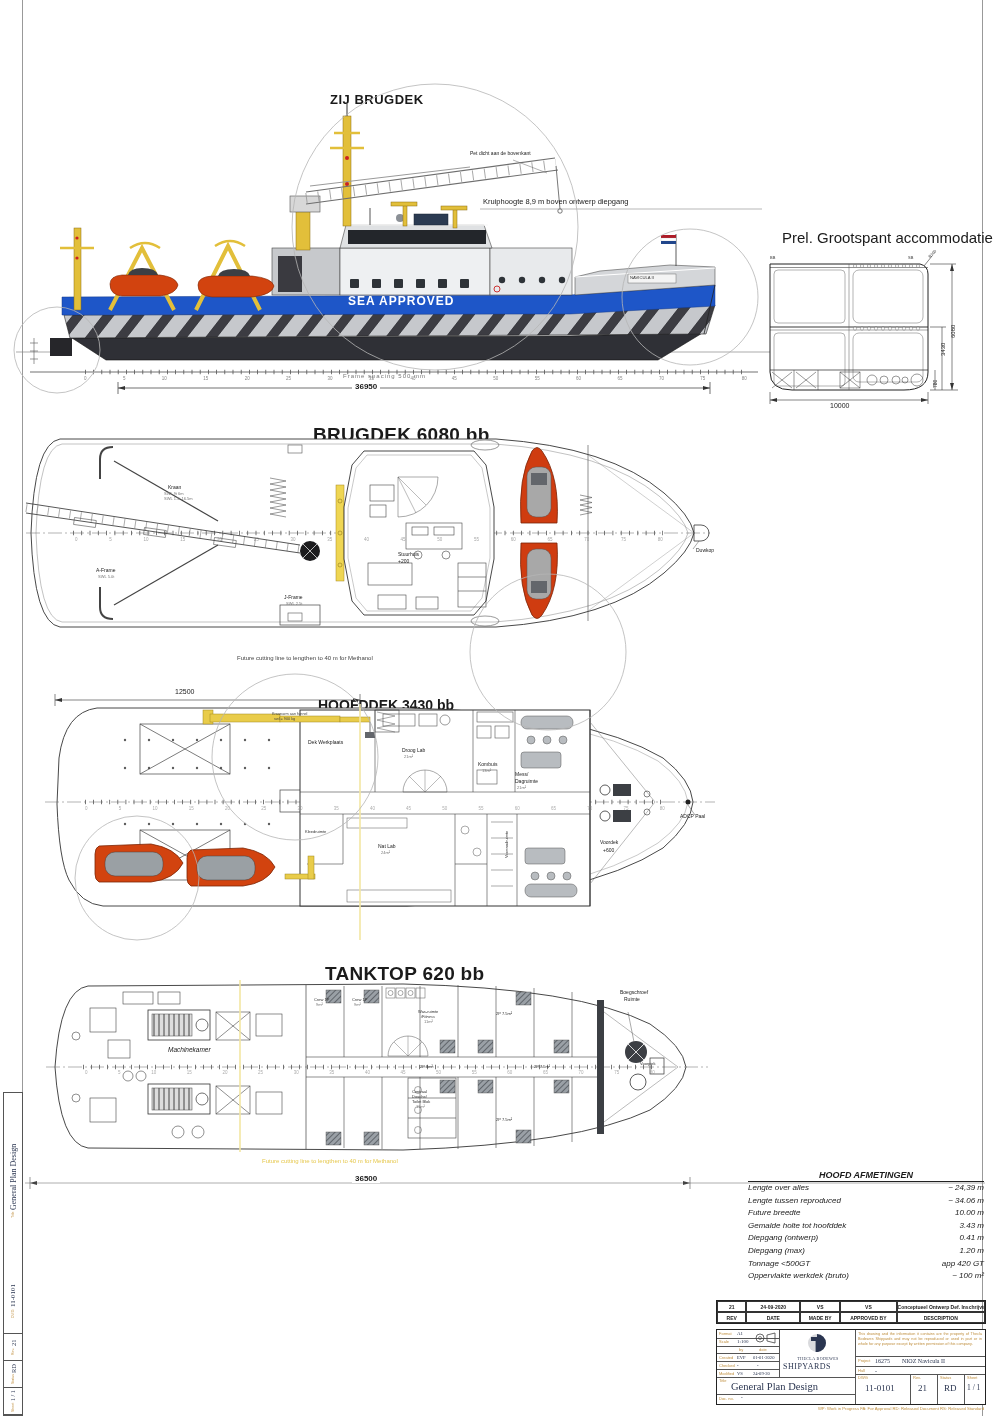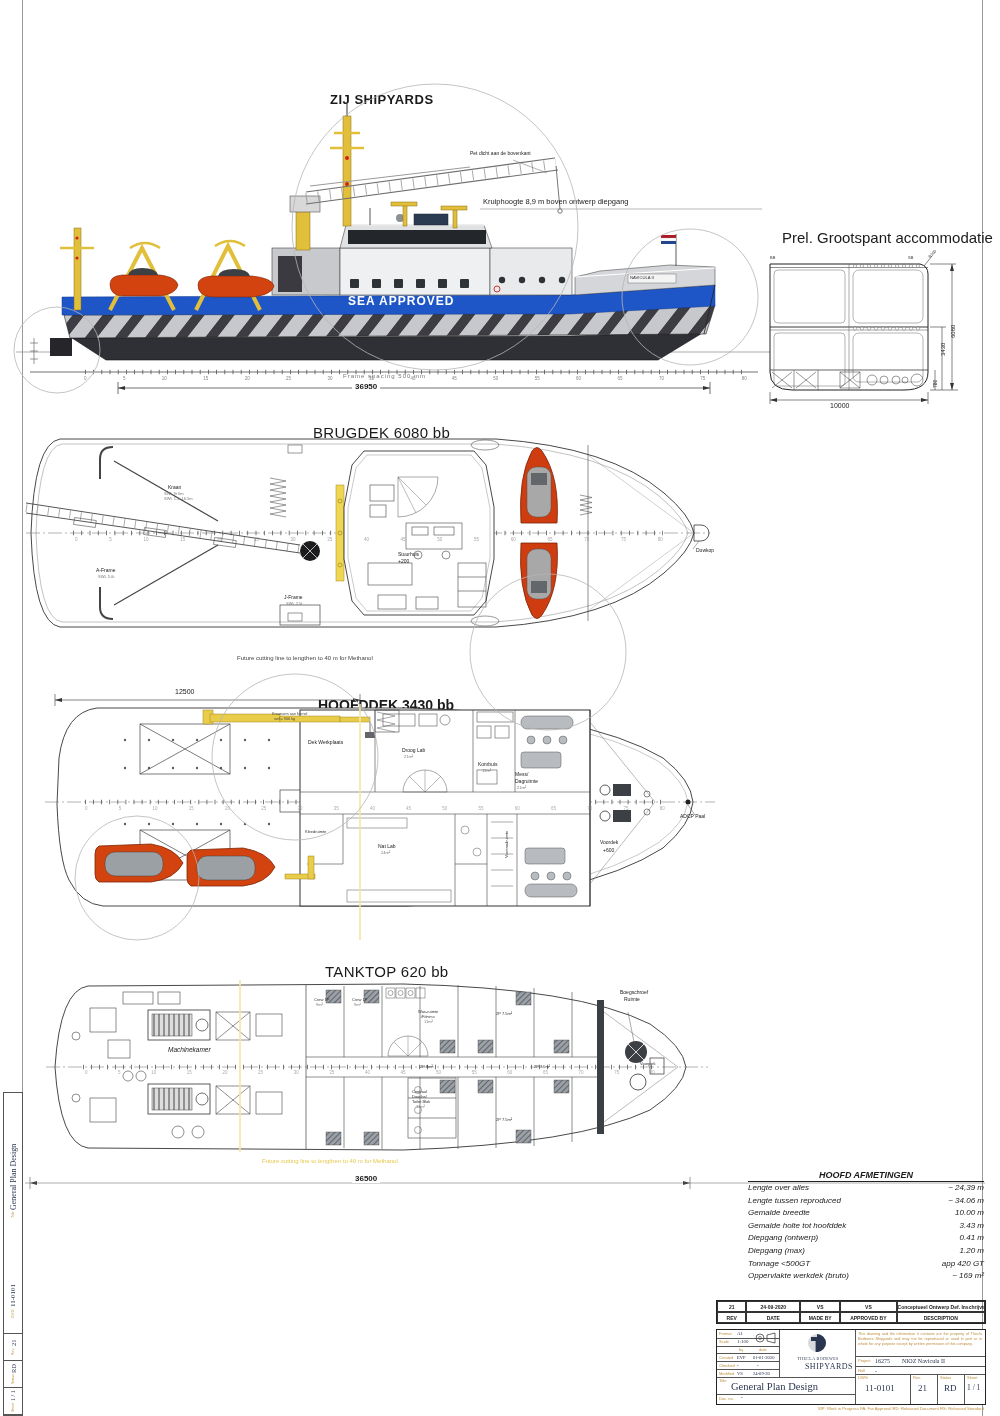--- a/index.html
+++ b/index.html
@@ -1,20 +1,20 @@
 <!DOCTYPE html>
 <html><head>
 <meta charset="utf-8">
 <style>
   html,body{margin:0;padding:0;background:#fff}
   #sheet{position:relative;width:1000px;height:1416px;background:#fff;overflow:hidden;
          font-family:"Liberation Sans",sans-serif;color:#1a1a1a}
   .lbl{position:absolute;white-space:nowrap;color:#1a1a1a;line-height:1.15}
   .ttl{font-size:13px;font-weight:bold;letter-spacing:.5px}
-  .dttl{font-size:15px;font-weight:400;letter-spacing:.3px}
+  .dttl{font-size:19px;font-weight:700;letter-spacing:.3px}
   .tiny{font-size:5px;color:#222}
   .micro{font-size:4px;color:#333}
   .gray{color:#777}
   .rot90{transform:rotate(-90deg);transform-origin:left top}
   .frames{position:absolute;display:flex;justify-content:space-between;
           font-size:4.5px;color:#888;letter-spacing:0}
   svg{position:absolute;overflow:visible}
   
   .dimtab{position:absolute;left:748px;top:1170px;width:236px;font-style:italic}
   .dimtab .t{font-size:9px;font-weight:bold;text-align:center;border-bottom:1.4px solid #222;padding-bottom:1px}
@@ -39,21 +39,21 @@
   .note-y{color:#e6c84e}
 </style>
 </head>
 <body>
 
 <div id="sheet">
 
   <div style="position:absolute;left:22px;top:0;width:1px;height:1416px;background:#999"></div>
   <div style="position:absolute;left:982px;top:0;width:1px;height:1416px;background:#999"></div>
 
-  <div class="lbl ttl" style="left:330px;top:93px">ZIJ SHIPYARDS</div>
+  <div class="lbl ttl" style="left:330px;top:93px">ZIJ BRUGDEK</div>
 
   <svg style="left:10px;top:88px" width="770" height="320" viewBox="0 0 770 320">
     <defs>
       <pattern id="hatch" width="30" height="30" patternUnits="userSpaceOnUse" patternTransform="skewX(-38)">
         <rect width="30" height="30" fill="#c6c8cc"></rect>
           <rect width="12" height="30" fill="#3c3c42"></rect>
       </pattern>
       <pattern id="dots2" width="24" height="28" patternUnits="userSpaceOnUse">
         <circle cx="4" cy="4" r="1.2" fill="#333"></circle>
       </pattern>
@@ -718,42 +718,42 @@
     <div class="t">HOOFD AFMETINGEN</div>
     <div class="r">
         <span>Lengte over alles</span>
         <span>~  24,39 m</span>
       </div>
     <div class="r">
         <span>Lengte tussen reproduced</span>
         <span>~  34.06 m</span>
       </div>
     <div class="r">
-        <span>Gemalde breedte</span>
+        <span>Future breedte</span>
         <span>10.00 m</span>
       </div>
     <div class="r">
         <span>Gemalde holte tot hoofddek</span>
         <span>3.43 m</span>
       </div>
     <div class="r">
         <span>Diepgang (ontwerp)</span>
         <span>0.41 m</span>
       </div>
     <div class="r">
         <span>Diepgang (max)</span>
         <span>1.20 m</span>
       </div>
     <div class="r">
         <span>Tonnage &lt;500GT</span>
         <span>app 420 GT</span>
       </div>
     <div class="r">
         <span>Oppervlakte werkdek (bruto)</span>
-        <span>~  169 m²</span>
+        <span>~  100 m²</span>
       </div>
   </div>
 
   <div class="revtab">
     <div>21</div>
     <div>24-09-2020</div>
     <div>VS</div>
     <div>VS</div>
     <div>Conceptueel Ontwerp Def. Inschrijving</div>
     <div>REV</div>
@@ -802,21 +802,21 @@
     <span class="tb-val" style="left:20px;top:40.5px;font-size:4.6px">VS</span>
     <span class="tb-val" style="left:36px;top:40.5px;font-size:4.6px">24-09-20</span>
 
     <svg style="left:90px;top:3px" width="20" height="20" viewBox="0 0 20 20">
       <circle cx="10" cy="10" r="9" fill="#d9dadd"></circle>
       <path d="M10,1 A9,9 0 0 1 10,19 L10,8 L4,8 L4,4 L10,4 Z" fill="#2a3550"></path>
       <rect x="4" y="4" width="12" height="4" fill="#2a3550"></rect>
       <rect x="8.6" y="8" width="2.8" height="11" fill="#2a3550"></rect>
     </svg>
     <span class="tb-val" style="left:66px;top:26px;width:70px;text-align:center;font-size:4px;letter-spacing:.4px">THECLA BODEWES</span>
-    <span class="tb-val" style="left:66px;top:32px;width:70px;text-align:right;font-size:8px;letter-spacing:.5px">SHIPYARDS</span>
+    <span class="tb-val" style="left:66px;top:32px;width:70px;text-align:left;font-size:8px;letter-spacing:.5px">SHIPYARDS</span>
 
     <span class="tb-lab" style="left:141px;top:2px;width:124px;white-space:normal;line-height:1.3;font-size:3.8px;text-align:justify">This drawing and the information it contains are the property of Thecla Bodewes Shipyards and may not be reproduced or used in part or in whole for any purpose except by written permission of this company.</span>
     <span class="tb-lab" style="left:141px;top:28px">Project</span>
     <span class="tb-val" style="left:158px;top:27.5px;font-size:6px">16275</span>
     <span class="tb-val" style="left:185px;top:27.5px;font-size:6px">NIOZ Navicula II</span>
     <span class="tb-lab" style="left:141px;top:38px">Hull</span>
     <span class="tb-val" style="left:158px;top:37.5px;font-size:6px">-</span>
     <span class="tb-lab" style="left:141px;top:45px">DWG</span>
     <span class="tb-val" style="left:148px;top:53px;font-size:9px">11-0101</span>
     <span class="tb-lab" style="left:196px;top:45px">Rev.</span>

